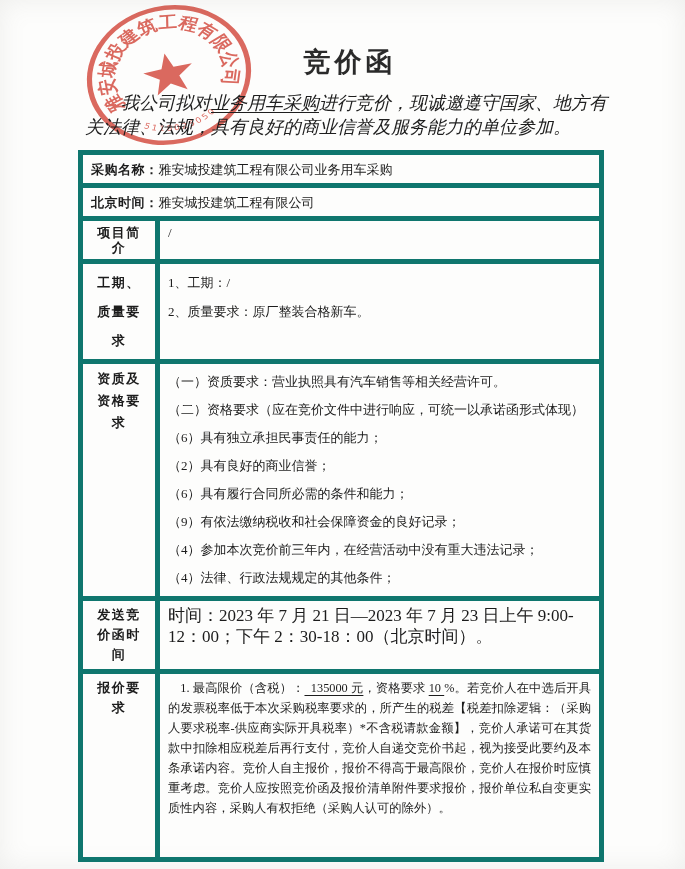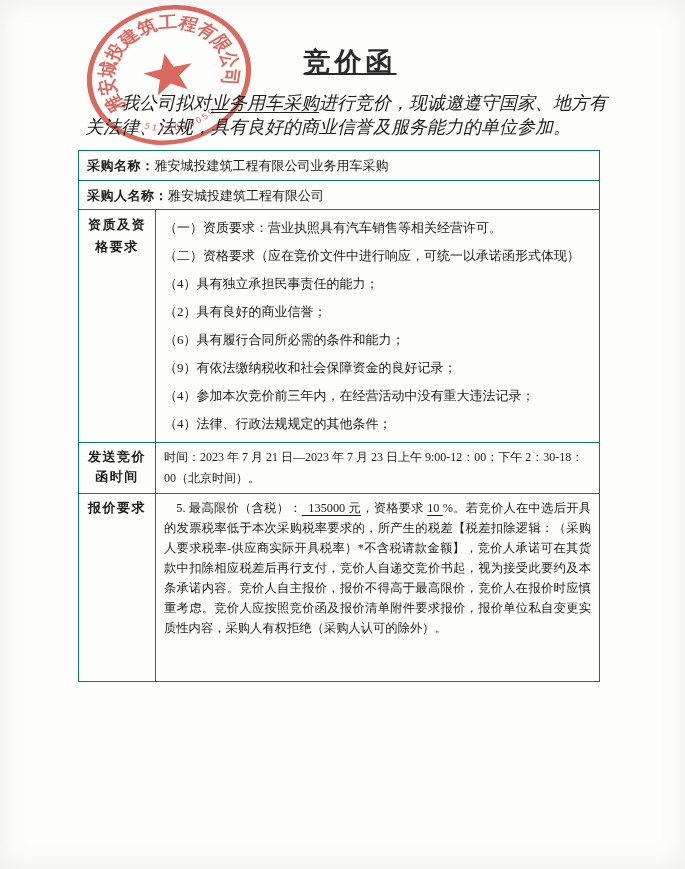--- a/index.html
+++ b/index.html
@@ -10,38 +10,38 @@
     overflow:hidden;
     font-family:"Liberation Serif","DejaVu Serif",serif;
     color:#1e1e1e;
     box-shadow:inset 0 0 26px rgba(120,120,115,.12);
   }
   
   .title{
     position:absolute;left:90px;top:44px;width:520px;
     margin:0;text-align:center;
     font-family:"Liberation Sans","DejaVu Sans",sans-serif;
-    font-size:27px;font-weight:bold;letter-spacing:4px;color:#2a2a2a;text-decoration:underline;
+    font-size:27px;font-weight:bold;letter-spacing:4px;color:#2a2a2a;
   }
   .intro{
     position:absolute;left:78px;top:84px;width:522px;
     margin:7px;font-size:18px;line-height:24px;text-indent:2em;
     text-align:justify;
     font-style:italic;
   }
   .u{text-decoration:underline;text-underline-offset:3px;}
   .ws{white-space:pre;}
   
   table.bid{
     position:absolute;left:78px;top:150px;
     width:521px;border-collapse:collapse;table-layout:fixed;
     font-size:13px;color:#1c1c1c;
   }
   table.bid td{
-    border:1px solid #0f766e;
+    border:5px solid #0f766e;
     vertical-align:top;
     padding:4px 8px;
     overflow:hidden;
   }
   td.lbl{
     font-weight:bold;text-align:center;
     padding:4px 2px;letter-spacing:1.5px;
     line-height:29px;vertical-align:middle;
   }
   td.lbl-tight{line-height:20px;}
@@ -98,49 +98,60 @@
         <col style="width:90px">
         <col style="width:201px">
       </colgroup>
 
     <tbody>
         <tr class="r12" style="height:30px">
       <td colspan="4"><b class="inl">采购名称：</b><span>雅安城投建筑工程有限公司业务用车采购</span></td>
     </tr>
 
     <tr class="r12" style="height:23px">
-      <td colspan="4"><b class="inl">采购人名称：</b><span>雅安城投建筑工程有限公司</span></td>
+      <td colspan="4"><b class="inl">北京时间：</b><span>雅安城投建筑工程有限公司</span></td>
     </tr>
 
 
+    <tr class="r4" style="height:22px">
+      <td class="lbl lbl-tight">项目简介</td>
+      <td colspan="3">/</td>
+    </tr>
 
 
+    <tr style="height:55px">
+      <td class="lbl">工期、质量要求</td>
+      <td colspan="3">
+        <div class="sched-line">1、工期：/</div>
+        <div class="sched-line">2、质量要求：原厂整装合格新车。</div>
+      </td>
+    </tr>
 
     <tr style="height:225px">
       <td class="lbl lbl-qual">资质及资格要求</td>
       <td colspan="3" class="qualcell">
         <div class="qline">（一）资质要求：营业执照具有汽车销售等相关经营许可。</div>
         <div class="qline">（二）资格要求（应在竞价文件中进行响应，可统一以承诺函形式体现）</div>
-        <div class="qline">（4）具有独立承担民事责任的能力；</div>
+        <div class="qline">（6）具有独立承担民事责任的能力；</div>
         <div class="qline">（2）具有良好的商业信誉；</div>
         <div class="qline">（6）具有履行合同所必需的条件和能力；</div>
         <div class="qline">（9）有依法缴纳税收和社会保障资金的良好记录；</div>
         <div class="qline">（4）参加本次竞价前三年内，在经营活动中没有重大违法记录；</div>
         <div class="qline">（4）法律、行政法规规定的其他条件；</div>
       </td>
     </tr>
 
     <tr class="r8" style="height:42px">
       <td class="lbl lbl-tight">发送竞价函时间</td>
-      <td colspan="3" class="val" style="font-size:12px">时间：2023 年 7 月 21 日—2023 年 7 月 23 日上午 9:00-12：00；下午 2：30-18：00（北京时间）。</td>
+      <td colspan="3" class="val" style="font-size:17px">时间：2023 年 7 月 21 日—2023 年 7 月 23 日上午 9:00-12：00；下午 2：30-18：00（北京时间）。</td>
     </tr>
 
     <tr style="height:188px">
       <td class="lbl lbl-tight">报价要求</td>
       <td colspan="3" class="quote">
-        <p class="qp"><span>5. 最高限价（含税）：</span><span class="u ws">  135000 元</span><span>，资格要求 </span><span class="u ws">10 </span><span>%。若竞价人在中选后开具的发票税率低于本次采购税率要求的，所产生的税差【税差扣除逻辑：（采购人要求税率-供应商实际开具税率）*不含税请款金额】，竞价人承诺可在其货款中扣除相应税差后再行支付，竞价人自递交竞价书起，视为接受此要约及本条承诺内容。竞价人自主报价，报价不得高于最高限价，竞价人在报价时应慎重考虑。竞价人应按照竞价函及报价清单附件要求报价，报价单位私自变更实质性内容，采购人有权拒绝（采购人认可的除外）。</span></p>
+        <p class="qp"><span>1. 最高限价（含税）：</span><span class="u ws">  135000 元</span><span>，资格要求 </span><span class="u ws">10 </span><span>%。若竞价人在中选后开具的发票税率低于本次采购税率要求的，所产生的税差【税差扣除逻辑：（采购人要求税率-供应商实际开具税率）*不含税请款金额】，竞价人承诺可在其货款中扣除相应税差后再行支付，竞价人自递交竞价书起，视为接受此要约及本条承诺内容。竞价人自主报价，报价不得高于最高限价，竞价人在报价时应慎重考虑。竞价人应按照竞价函及报价清单附件要求报价，报价单位私自变更实质性内容，采购人有权拒绝（采购人认可的除外）。</span></p>
 
       </td>
     </tr>
   </tbody>
     </table>
 
 </div>
 
 </body></html>

